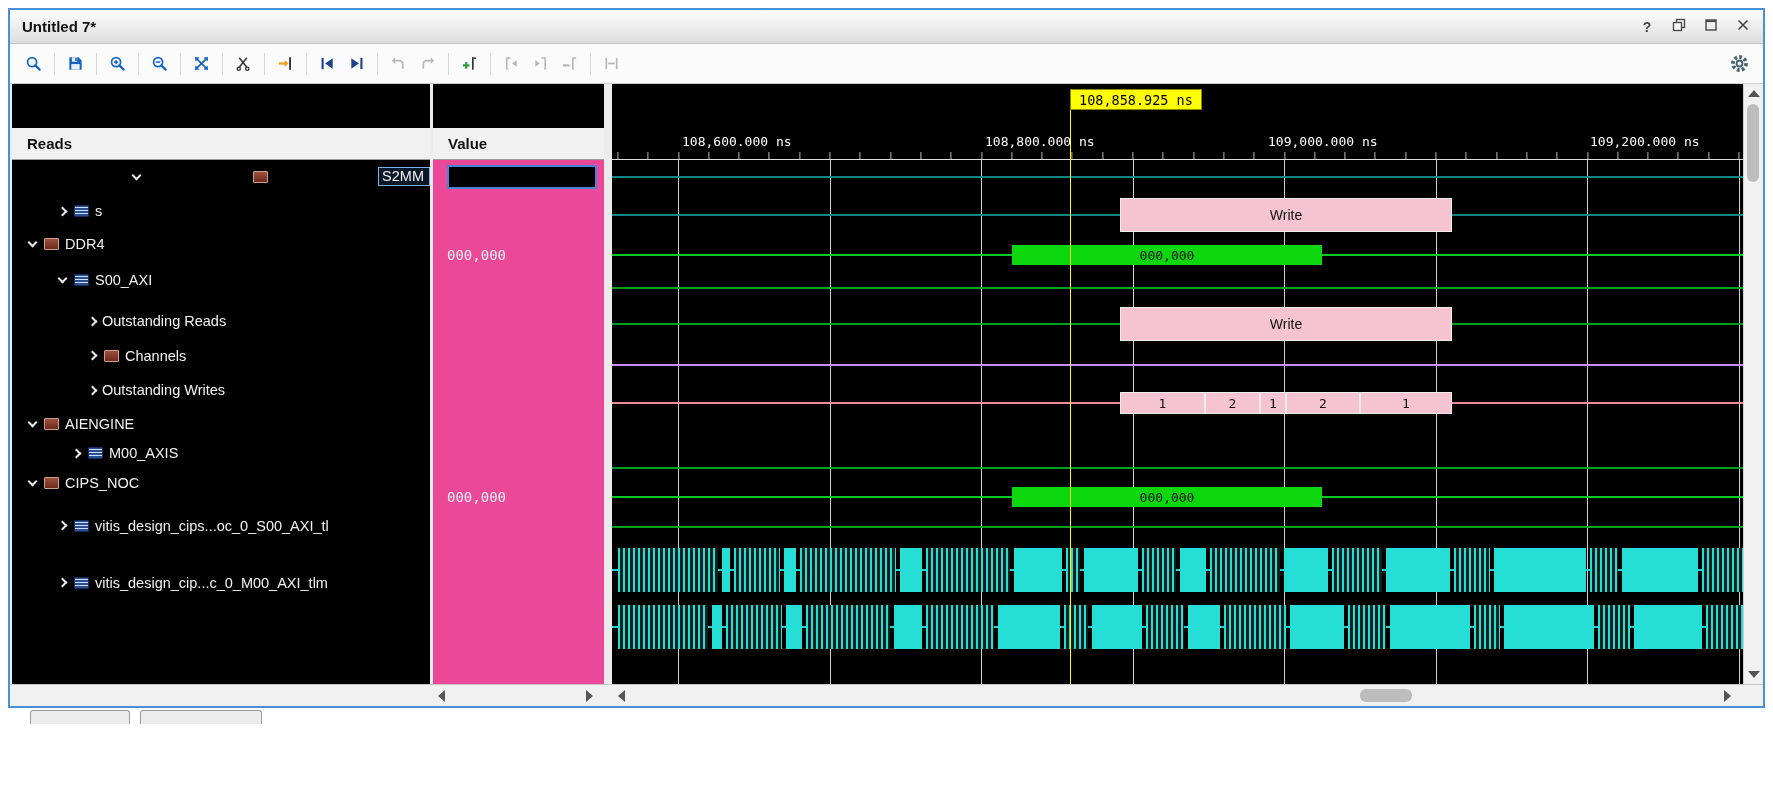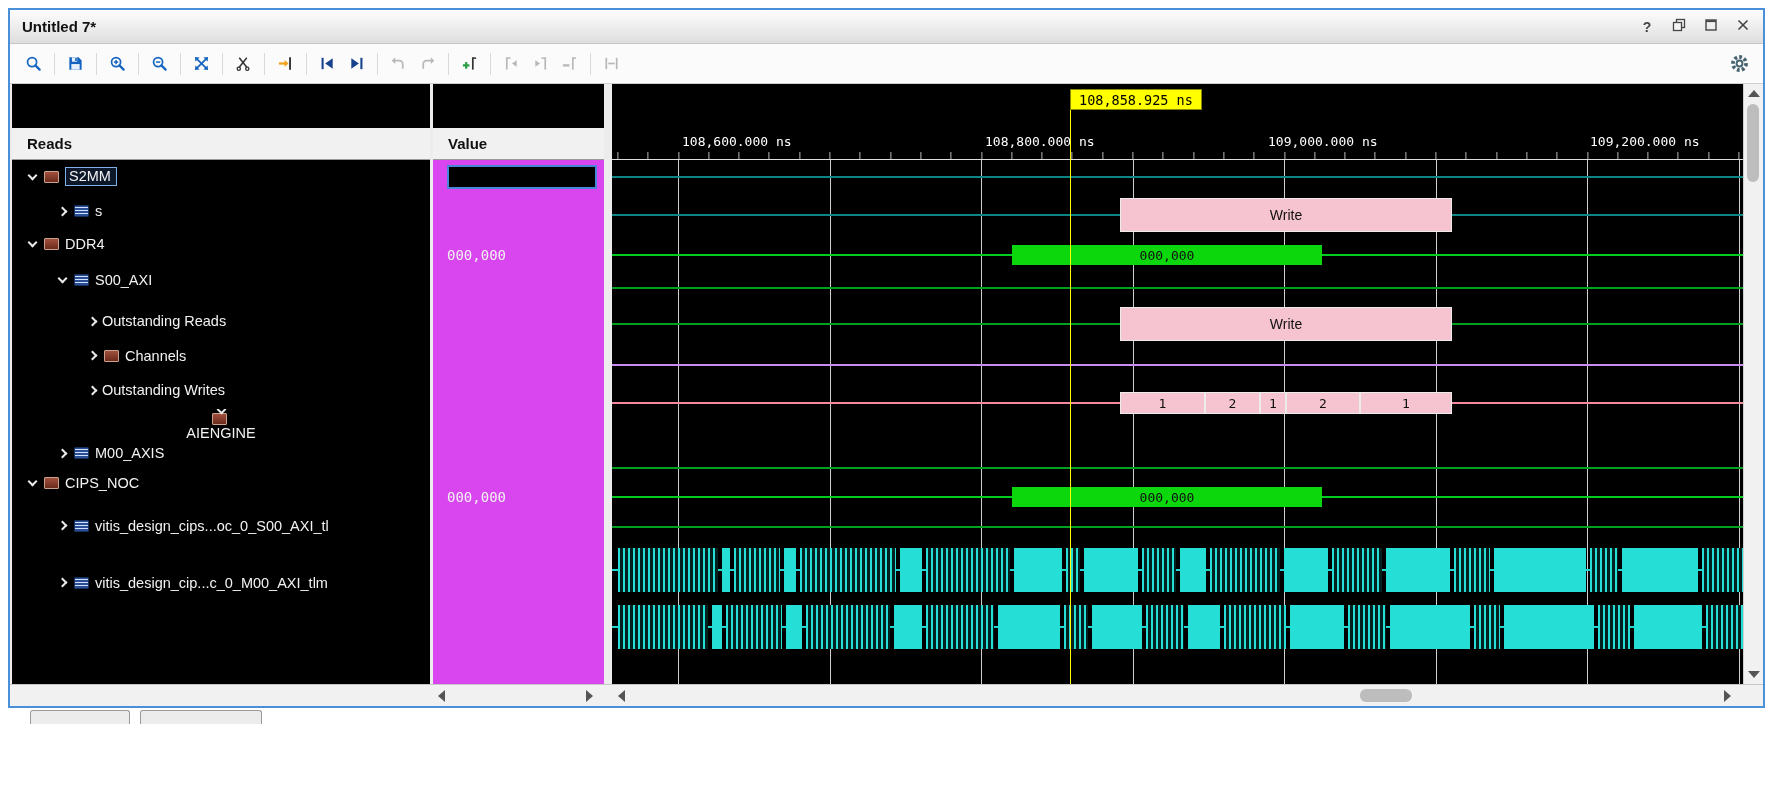--- a/index.html
+++ b/index.html
@@ -13,21 +13,21 @@
   .toolbar{height:40px;background:#fbfbfb;border-bottom:1px solid #cfcfcf;display:flex;align-items:center;padding:0 10px}
   .tools{display:flex;align-items:center;gap:2px}
   .tool{width:27px;height:27px;display:flex;align-items:center;justify-content:center;border-radius:3px}
   .tool .icn{display:flex}
   .tool svg{width:17px;height:17px}
   .tsep{width:1px;height:22px;background:#d9d9d9;margin:0 5px}
   .spacer{flex:1}
   #gearbtn svg{width:21px;height:21px}
   .main{height:600px;display:flex;background:#000;border-left:2px solid #ececec}
   .panel-names{width:418px;display:flex;flex-direction:column;background:#000;overflow:hidden}
-  .panel-values{width:171px;display:flex;flex-direction:column;background:#d946ef;overflow:hidden}
+  .panel-values{width:171px;display:flex;flex-direction:column;background:#ec4899;overflow:hidden}
   .gutter{background:#ececec}
   .g1{width:3px}.g2{width:8px}
   .topstrip{height:44px;background:#000}
   .colheader{height:32px;background:#f1f1f1;border-bottom:1px solid #9a9a9a;display:flex;align-items:center;font-weight:bold;font-size:15px;color:#111;padding-left:15px}
   .rows{flex:1;position:relative;overflow:hidden}
   .tree-row{display:flex;align-items:center;color:#f2f2f2;font-size:14.5px;white-space:nowrap;overflow:hidden}
   .ind{flex:0 0 auto}
   .chevwrap{width:20px;display:flex;align-items:center;justify-content:center;flex:0 0 auto}
   .chev{width:7px;height:7px;border-style:solid;border-width:0 2px 2px 0;border-color:#e8e8e8;display:inline-block}
   .chev.down{transform:rotate(45deg);margin-top:-3px}
@@ -269,21 +269,21 @@
           </svg>
         </span>
       </span>
   </div>
 
   <div class="main">
     <div class="panel-names">
       <div class="topstrip"></div>
       <div class="colheader">Reads</div>
       <div class="rows" id="names-rows">
-          <div class="tree-row" style="height: 33px;">
+          <div class="tree-row" style="height: 33px; justify-content: space-between;">
             <div class="ind" style="width: 10px;"></div>
             <div class="chevwrap">
               <span class="chev down"></span>
             </div>
             <div class="ticon icon-group"></div>
             <div class="tlabel sel">S2MM</div>
           </div>
           <div class="tree-row" style="height: 36px;">
             <div class="ind" style="width: 40px;"></div>
             <div class="chevwrap">
@@ -323,29 +323,29 @@
             <div class="ticon icon-group"></div>
             <div class="tlabel">Channels</div>
           </div>
           <div class="tree-row" style="height: 38px;">
             <div class="ind" style="width: 70px;"></div>
             <div class="chevwrap">
               <span class="chev right"></span>
             </div>
             <div class="tlabel">Outstanding Writes</div>
           </div>
-          <div class="tree-row" style="height: 29px; flex-direction: column;">
+          <div class="tree-row" style="height: 29px;">
             <div class="ind" style="width: 10px;"></div>
             <div class="chevwrap">
               <span class="chev down"></span>
             </div>
             <div class="ticon icon-group"></div>
             <div class="tlabel">AIENGINE</div>
           </div>
-          <div class="tree-row" style="height: 30px;">
+          <div class="tree-row" style="height: 30px; margin-left: 14px;">
             <div class="ind" style="width: 40px;"></div>
             <div class="chevwrap">
               <span class="chev right"></span>
             </div>
             <div class="ticon icon-bus"></div>
             <div class="tlabel">M00_AXIS</div>
           </div>
           <div class="tree-row" style="height: 29px;">
             <div class="ind" style="width: 10px;"></div>
             <div class="chevwrap">

